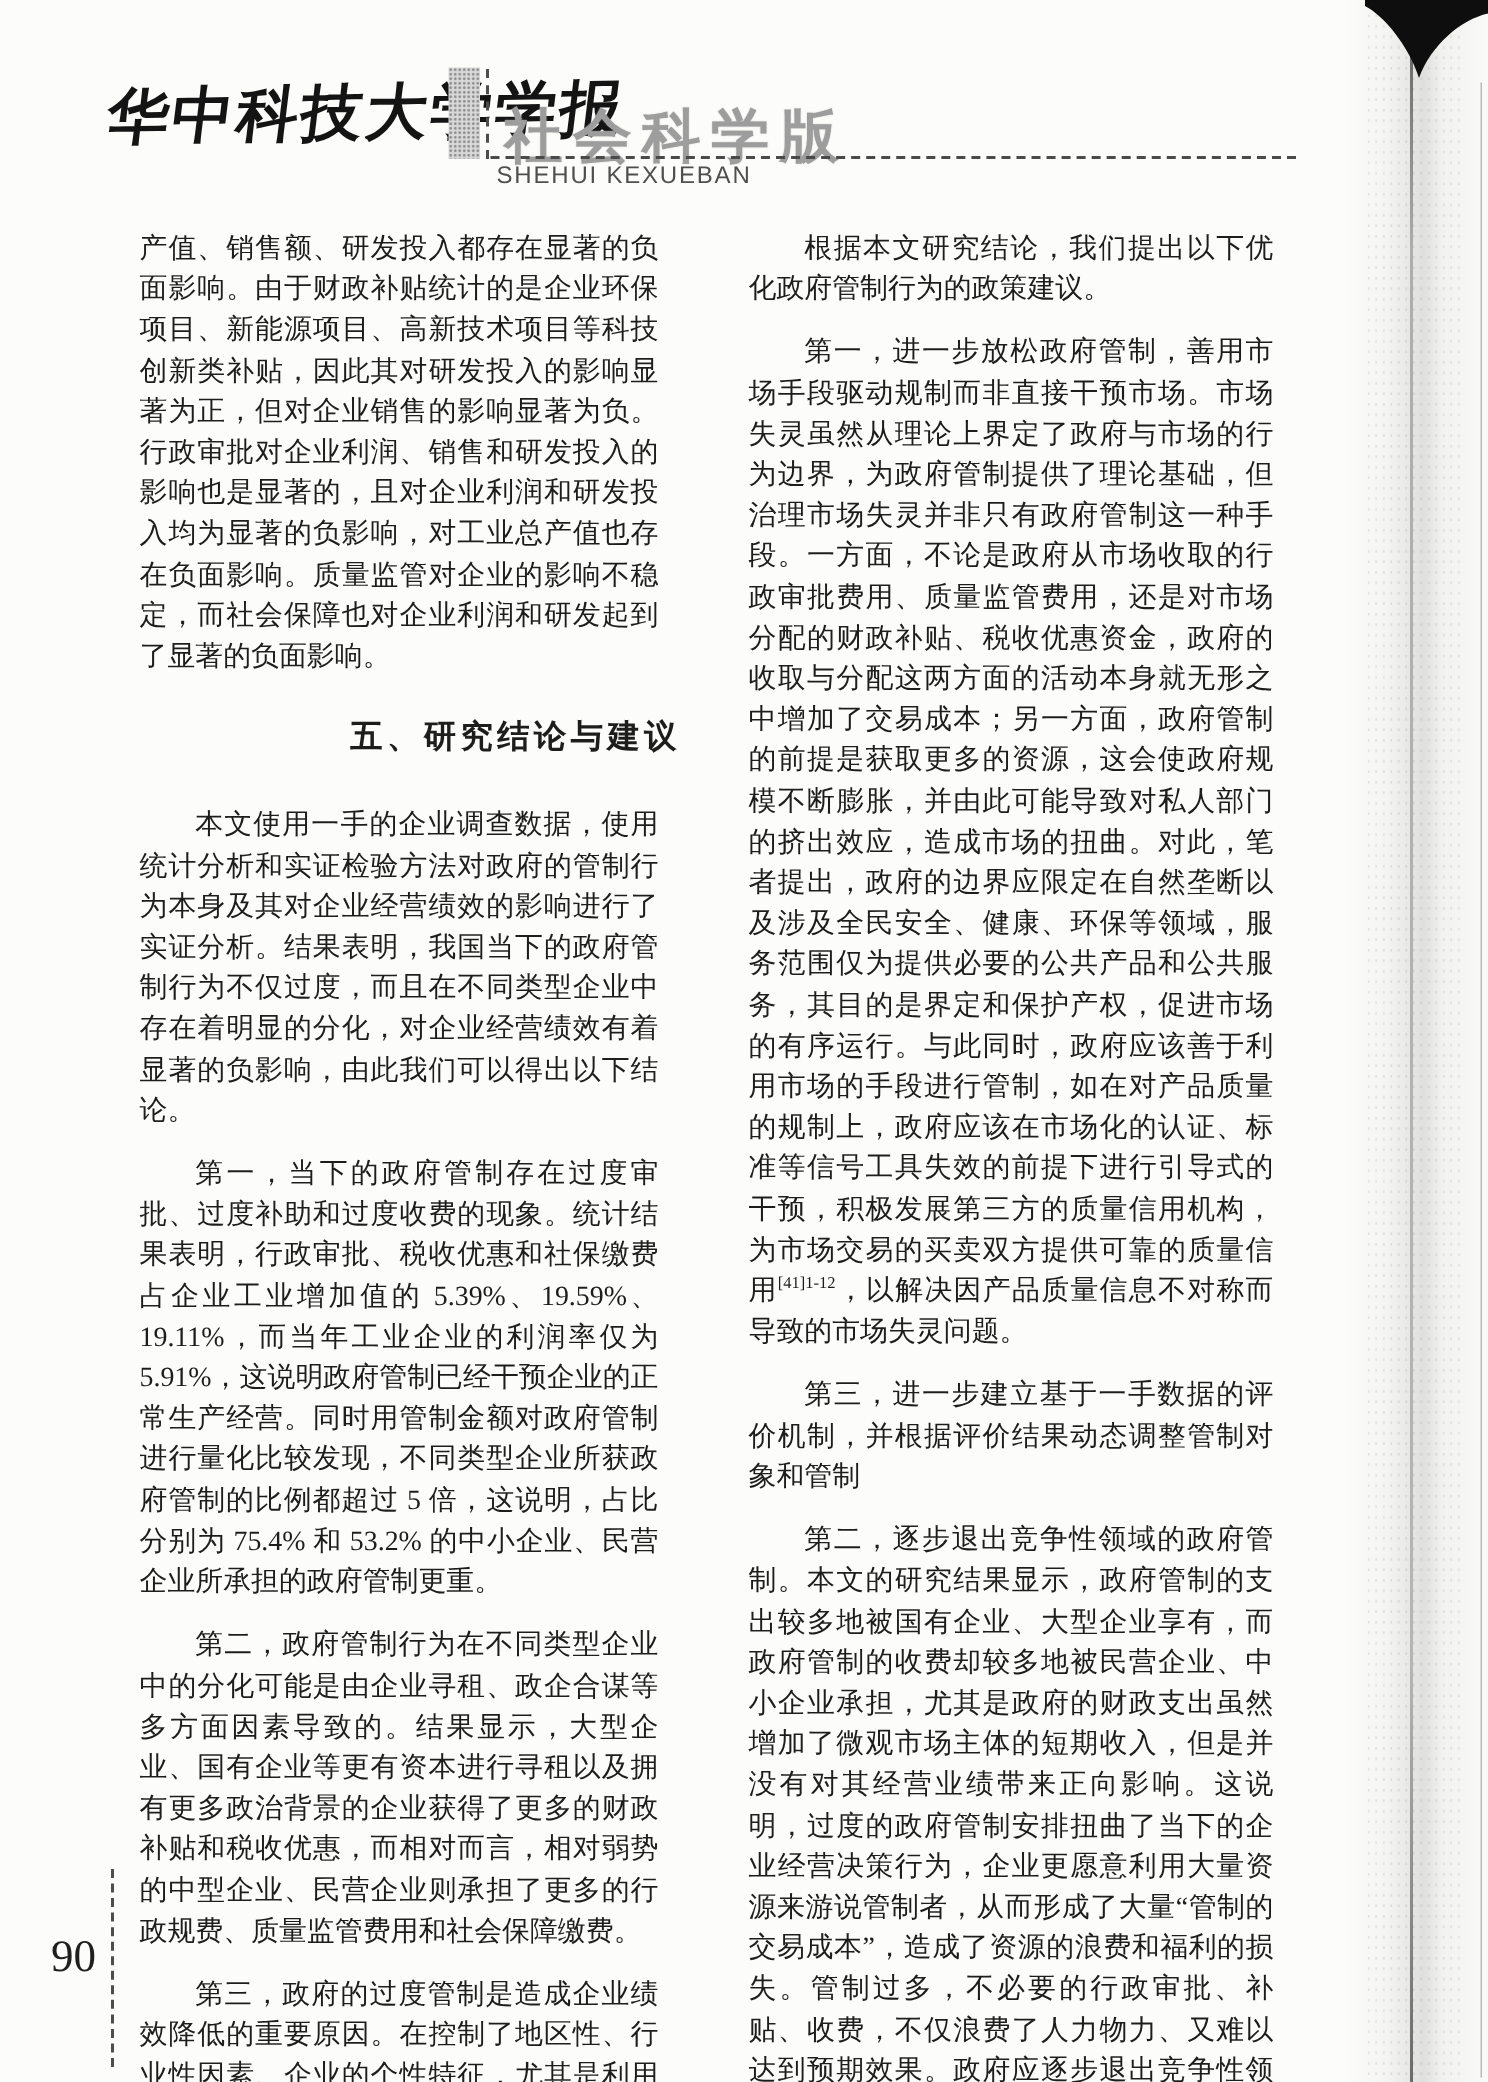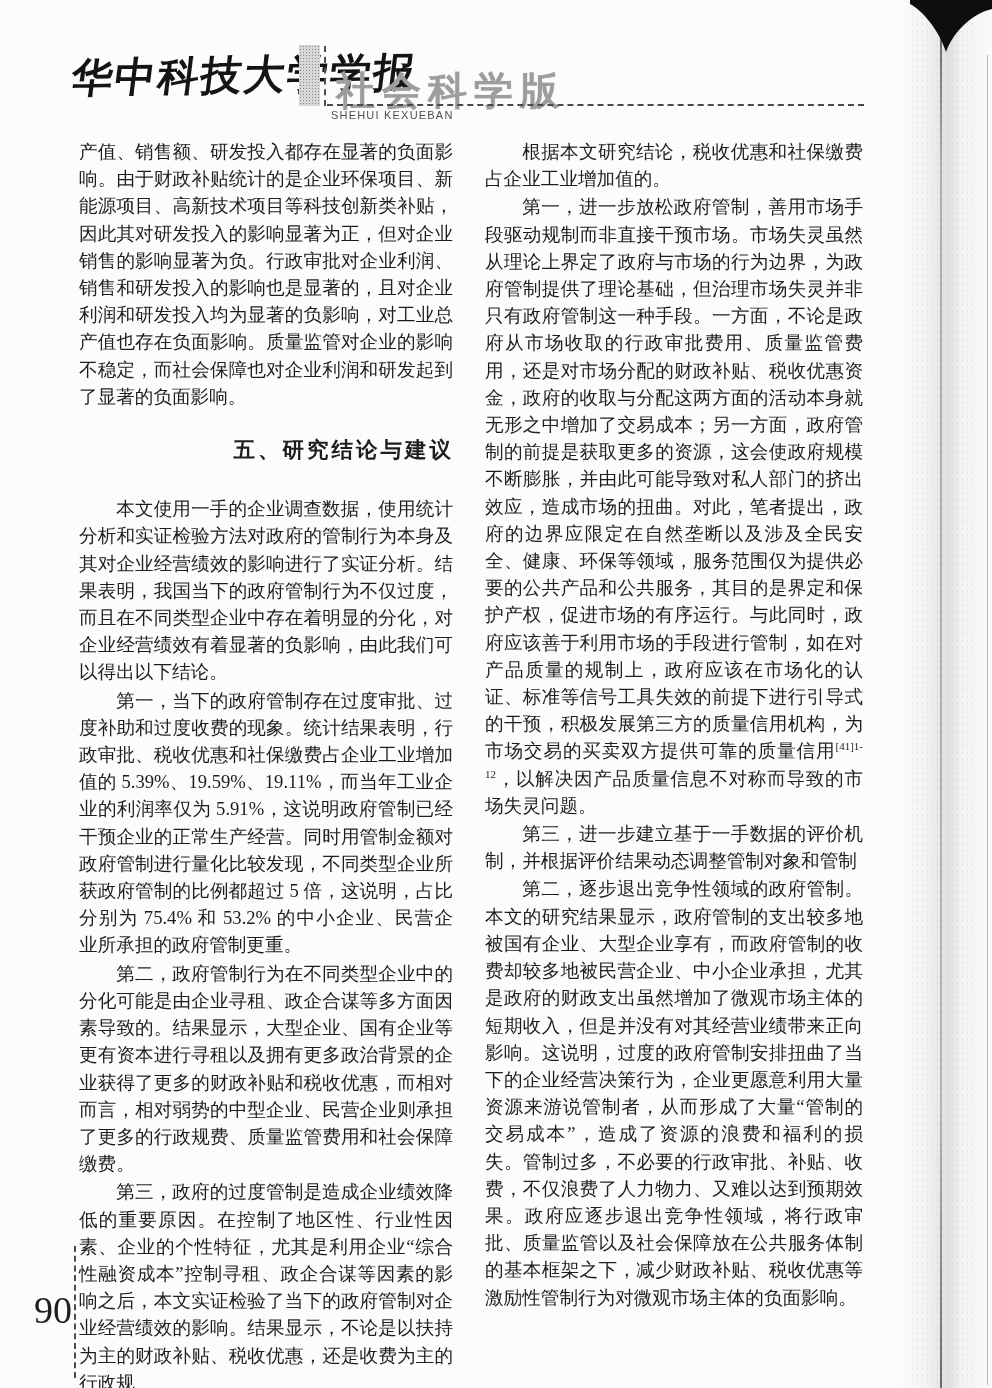--- a/index.html
+++ b/index.html
@@ -41,50 +41,50 @@
     text-shadow:0 0 1px #c2c2c2;
     white-space:nowrap;
   }
   .hdash {
     position:absolute; left:327px; top:104px;
     width:537px; height:0;
     border-top:2px dashed #4a4a4a;
   }
   .pinyin {
     position:absolute; left:331px; top:109px;
-    font-size:11px; color:#4f4f4f;
+    font-size:16px; color:#4f4f4f;
     letter-spacing:1.2px;
     font-family:"Liberation Sans","DejaVu Sans",sans-serif;
   }
 
   
   .col {
     position:absolute; top:137px;
     font-size:18.6px; line-height:27.2px;
     text-align:justify;
   }
   .col-left  { left:78px;  width:376px; }
   .col-right { left:484px; width:380px; }
-  .col p { margin:1px; text-indent:2em; }
+  .col p { margin:15px; text-indent:2em; }
   .col p.noindent { text-indent:0; }
   .section-heading {
     font-size:21.5px; font-weight:600;
     letter-spacing:3px;
     text-align:right; text-indent:0;
     margin:27px 0 31px 0;
   }
   sup.cite {
     font-size:11px; line-height:0;
     letter-spacing:0;
   }
 
   
   .page-number {
     position:absolute; left:34px; top:1288px;
-    font-size:38px; color:#1f1f1f;
+    font-size:30px; color:#1f1f1f;
   }
   .footer-vdash {
     position:absolute; left:74px; top:1246px;
     height:132px; width:0;
     border-left:2px dashed #4d4d4d;
   }
 
   
   .gutter-band {
     position:absolute; top:0; right:0;
@@ -143,21 +143,21 @@
   <div class="col col-left">
     <p class="noindent">产值、销售额、研发投入都存在显著的负面影响。由于财政补贴统计的是企业环保项目、新能源项目、高新技术项目等科技创新类补贴，因此其对研发投入的影响显著为正，但对企业销售的影响显著为负。行政审批对企业利润、销售和研发投入的影响也是显著的，且对企业利润和研发投入均为显著的负影响，对工业总产值也存在负面影响。质量监管对企业的影响不稳定，而社会保障也对企业利润和研发起到了显著的负面影响。</p>
     <h2 class="section-heading">五、研究结论与建议</h2>
     <p>本文使用一手的企业调查数据，使用统计分析和实证检验方法对政府的管制行为本身及其对企业经营绩效的影响进行了实证分析。结果表明，我国当下的政府管制行为不仅过度，而且在不同类型企业中存在着明显的分化，对企业经营绩效有着显著的负影响，由此我们可以得出以下结论。</p>
     <p>第一，当下的政府管制存在过度审批、过度补助和过度收费的现象。统计结果表明，行政审批、税收优惠和社保缴费占企业工业增加值的 5.39%、19.59%、19.11%，而当年工业企业的利润率仅为 5.91%，这说明政府管制已经干预企业的正常生产经营。同时用管制金额对政府管制进行量化比较发现，不同类型企业所获政府管制的比例都超过 5 倍，这说明，占比分别为 75.4% 和 53.2% 的中小企业、民营企业所承担的政府管制更重。</p>
     <p>第二，政府管制行为在不同类型企业中的分化可能是由企业寻租、政企合谋等多方面因素导致的。结果显示，大型企业、国有企业等更有资本进行寻租以及拥有更多政治背景的企业获得了更多的财政补贴和税收优惠，而相对而言，相对弱势的中型企业、民营企业则承担了更多的行政规费、质量监管费用和社会保障缴费。</p>
     <p>第三，政府的过度管制是造成企业绩效降低的重要原因。在控制了地区性、行业性因素、企业的个性特征，尤其是利用企业“综合性融资成本”控制寻租、政企合谋等因素的影响之后，本文实证检验了当下的政府管制对企业经营绩效的影响。结果显示，不论是以扶持为主的财政补贴、税收优惠，还是收费为主的行政规</p>
   </div>
 
   <div class="col col-right">
-    <p>根据本文研究结论，税收优惠和社保缴费占企业工业增加值的。</p>
+    <p>根据本文研究结论，我们提出以下优化政府管制行为的政策建议。</p>
     <p><span>第一，进一步放松政府管制，善用市场手段驱动规制而非直接干预市场。市场失灵虽然从理论上界定了政府与市场的行为边界，为政府管制提供了理论基础，但治理市场失灵并非只有政府管制这一种手段。一方面，不论是政府从市场收取的行政审批费用、质量监管费用，还是对市场分配的财政补贴、税收优惠资金，政府的收取与分配这两方面的活动本身就无形之中增加了交易成本；另一方面，政府管制的前提是获取更多的资源，这会使政府规模不断膨胀，并由此可能导致对私人部门的挤出效应，造成市场的扭曲。对此，笔者提出，政府的边界应限定在自然垄断以及涉及全民安全、健康、环保等领域，服务范围仅为提供必要的公共产品和公共服务，其目的是界定和保护产权，促进市场的有序运行。与此同时，政府应该善于利用市场的手段进行管制，如在对产品质量的规制上，政府应该在市场化的认证、标准等信号工具失效的前提下进行引导式的干预，积极发展第三方的质量信用机构，为市场交易的买卖双方提供可靠的质量信用</span><sup class="cite">[41]1-12</sup><span>，以解决因产品质量信息不对称而导致的市场失灵问题。</span></p>
     <p>第三，进一步建立基于一手数据的评价机制，并根据评价结果动态调整管制对象和管制</p>
     <p>第二，逐步退出竞争性领域的政府管制。本文的研究结果显示，政府管制的支出较多地被国有企业、大型企业享有，而政府管制的收费却较多地被民营企业、中小企业承担，尤其是政府的财政支出虽然增加了微观市场主体的短期收入，但是并没有对其经营业绩带来正向影响。这说明，过度的政府管制安排扭曲了当下的企业经营决策行为，企业更愿意利用大量资源来游说管制者，从而形成了大量“管制的交易成本”，造成了资源的浪费和福利的损失。管制过多，不必要的行政审批、补贴、收费，不仅浪费了人力物力、又难以达到预期效果。政府应逐步退出竞争性领域，将行政审批、质量监管以及社会保障放在公共服务体制的基本框架之下，减少财政补贴、税收优惠等激励性管制行为对微观市场主体的负面影响。</p>
   </div>
 
   <div class="footer-vdash"></div>
   <div class="page-number">90</div>
 
   <div class="gutter-band"></div>
   <div class="gutter-noise"></div>

